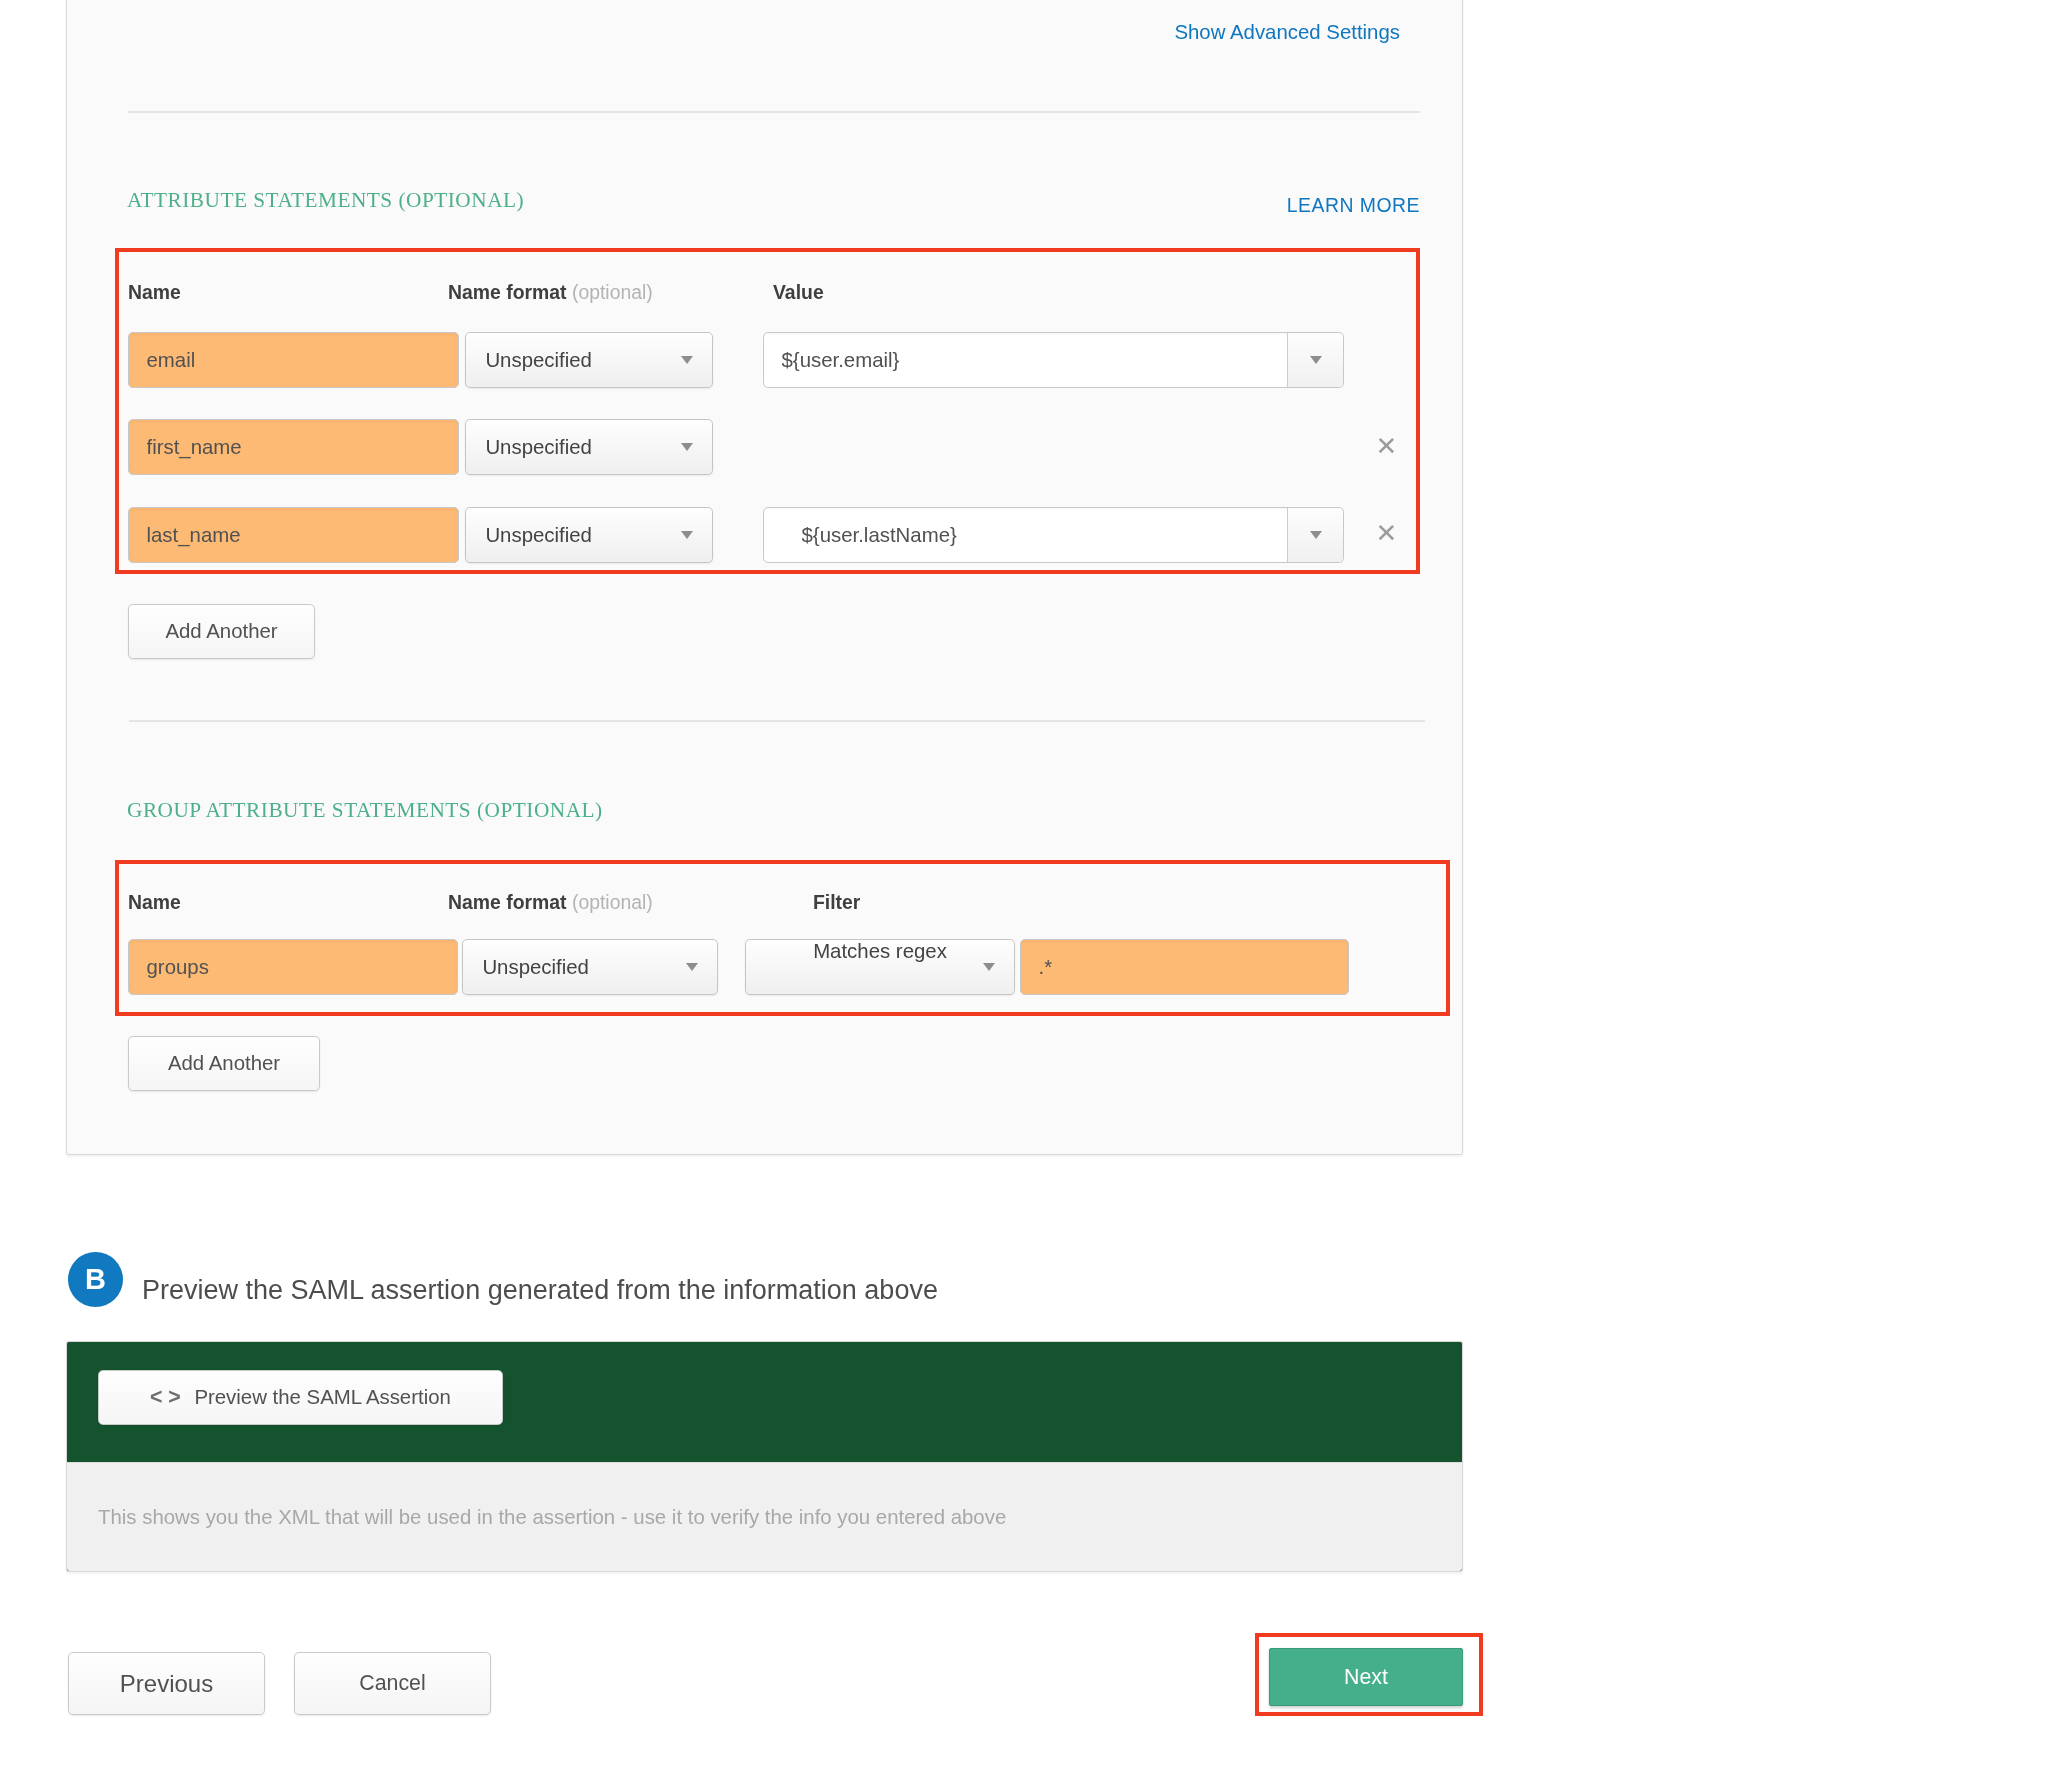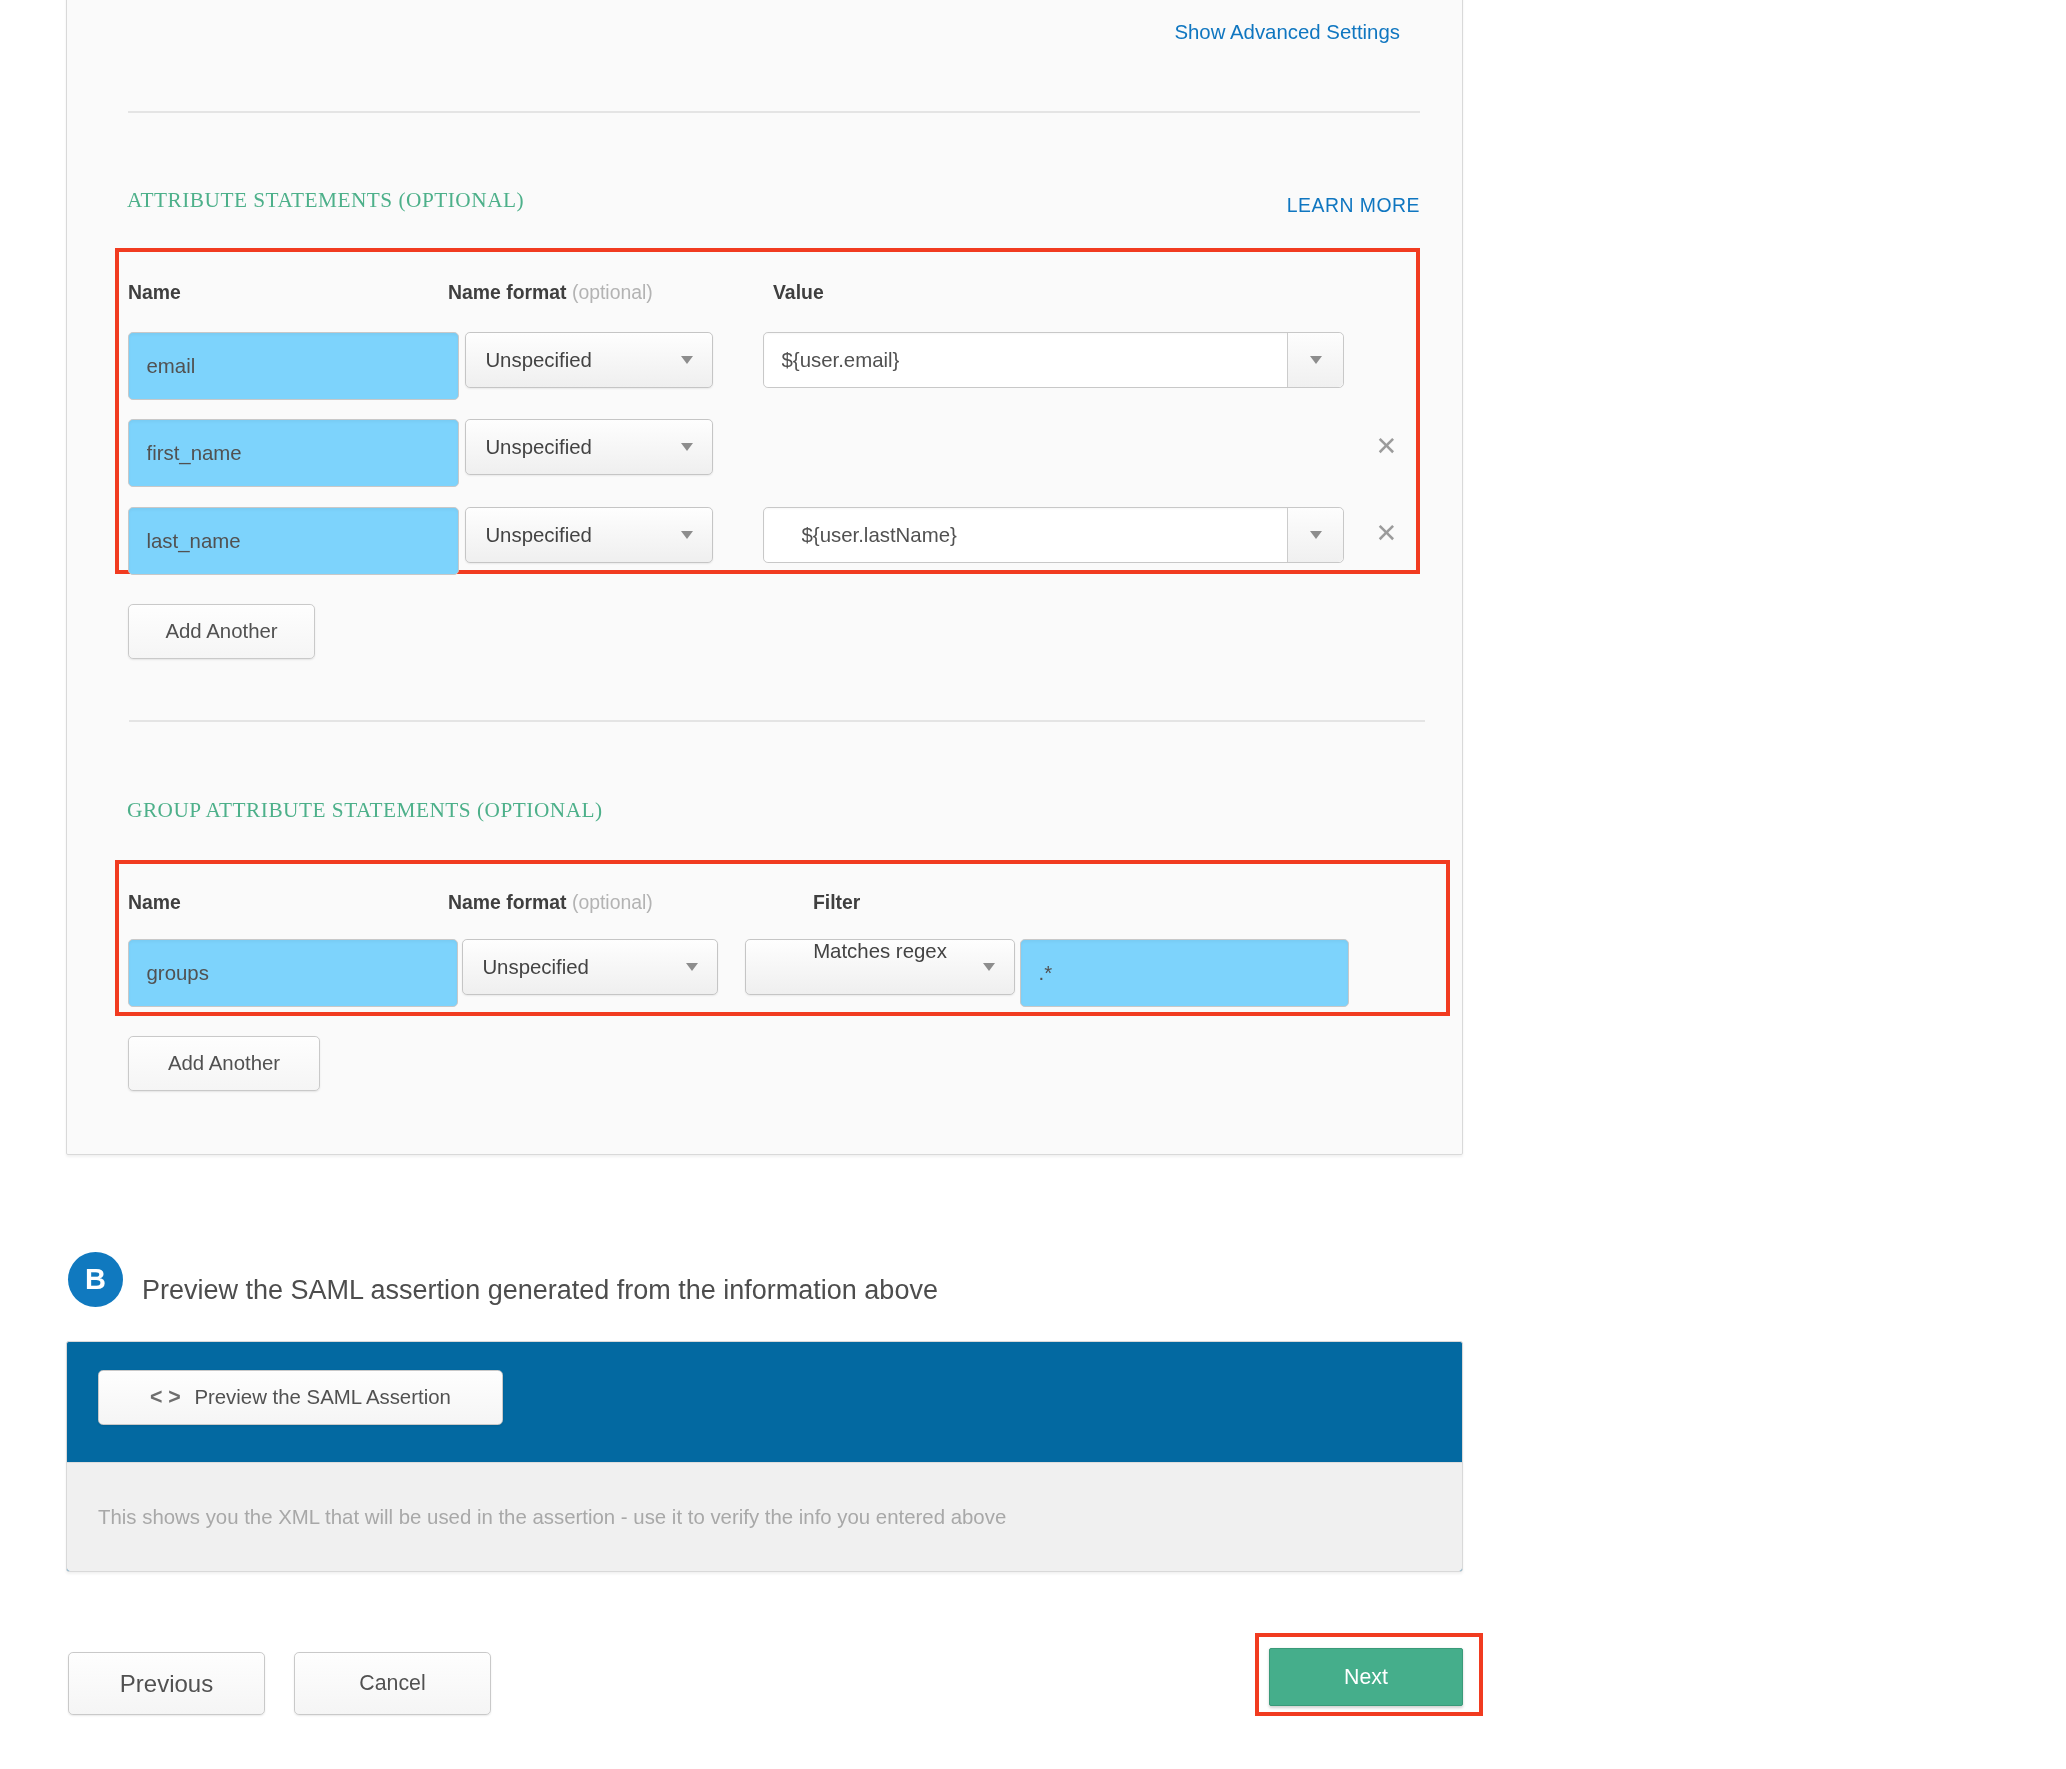--- a/index.html
+++ b/index.html
@@ -4,21 +4,21 @@
 <style>
   html,body{margin:0;padding:0;background:#fff;}
   .page{position:relative;width:2067px;height:1770px;background:#ffffff;
         font-family:"Liberation Sans",sans-serif;overflow:hidden;}
 
   
   .panel-a{position:absolute;left:66px;top:-5.8px;width:1397px;height:1161px;
            background:#fafafa;border:1px solid #d9d9d9;border-radius:1.9px;
            box-sizing:border-box;box-shadow:0 1.9px 2.9px rgba(0,0,0,.06);}
   .panel-b{position:absolute;left:66px;top:1341px;width:1397px;height:231px;
-           background:#0369a1;border:1px solid #d9d9d9;border-radius:2.9px;
+           background:#14532d;border:1px solid #d9d9d9;border-radius:2.9px;
            box-sizing:border-box;box-shadow:0 1.9px 2.9px rgba(0,0,0,.06);}
   .panel-b .footer{position:absolute;left:0;bottom:0;width:100%;height:109px;
            background:#f0f0f0;border-top:1px solid #dddddd;border-radius:0 0 2.9px 2.9px;
            box-sizing:border-box;display:flex;align-items:center;padding:0 31px;}
   .help-text{font-size:20.4px;color:#a8a8a8;}
 
   
   .link{position:absolute;color:var(--blue);cursor:pointer;text-decoration:none;}
   .adv-link{top:21.3px;right:667px;font-size:20.4px;}
   .learn-link{top:194px;right:647px;font-size:19.4px;letter-spacing:0.5px;}
@@ -36,21 +36,21 @@
   .next-wrap{position:absolute;left:1255px;top:1633px;width:228px;height:83px;
              border:4.9px solid var(--red);box-sizing:border-box;}
 
   
   .col-label{position:absolute;font-size:19.4px;font-weight:bold;color:#3f3f3f;}
   .optional{font-weight:normal;color:#b3b3b3;}
   .h-name1{left:128px;top:281px;} .h-fmt1{left:448px;top:281px;} .h-val{left:773px;top:281px;}
   .h-name2{left:128px;top:891px;} .h-fmt2{left:448px;top:891px;} .h-filter{left:776px;top:891px;margin-left:37px;}
 
   
-  .text-input{position:absolute;height:68px;background:#7dd3fc;border:1px solid #c8c8c8;
+  .text-input{position:absolute;height:56px;background:#fdba74;border:1px solid #c8c8c8;
       border-radius:4.9px;font-size:20.4px;color:#515151;padding:0 17.5px;box-sizing:border-box;
       box-shadow:inset 0 1.9px 2.9px rgba(0,0,0,.04);font-family:inherit;outline:none;}
   .dd{position:absolute;height:56px;background:linear-gradient(#fefefe,#efefef);
       border:1px solid #c5c5c5;border-radius:4.9px;box-sizing:border-box;display:flex;
       align-items:center;padding:0 19.4px;font-size:20.4px;color:#434343;
       box-shadow:0 1px 1.9px rgba(0,0,0,.07);cursor:pointer;}
   .tri{width:0;height:0;border-left:6.8px solid transparent;border-right:6.8px solid transparent;
        border-top:8.7px solid #8d8d8d;}
   .dd .tri{margin-left:auto;}
   .combo{position:absolute;height:56px;background:#fff;border:1px solid #c8c8c8;

